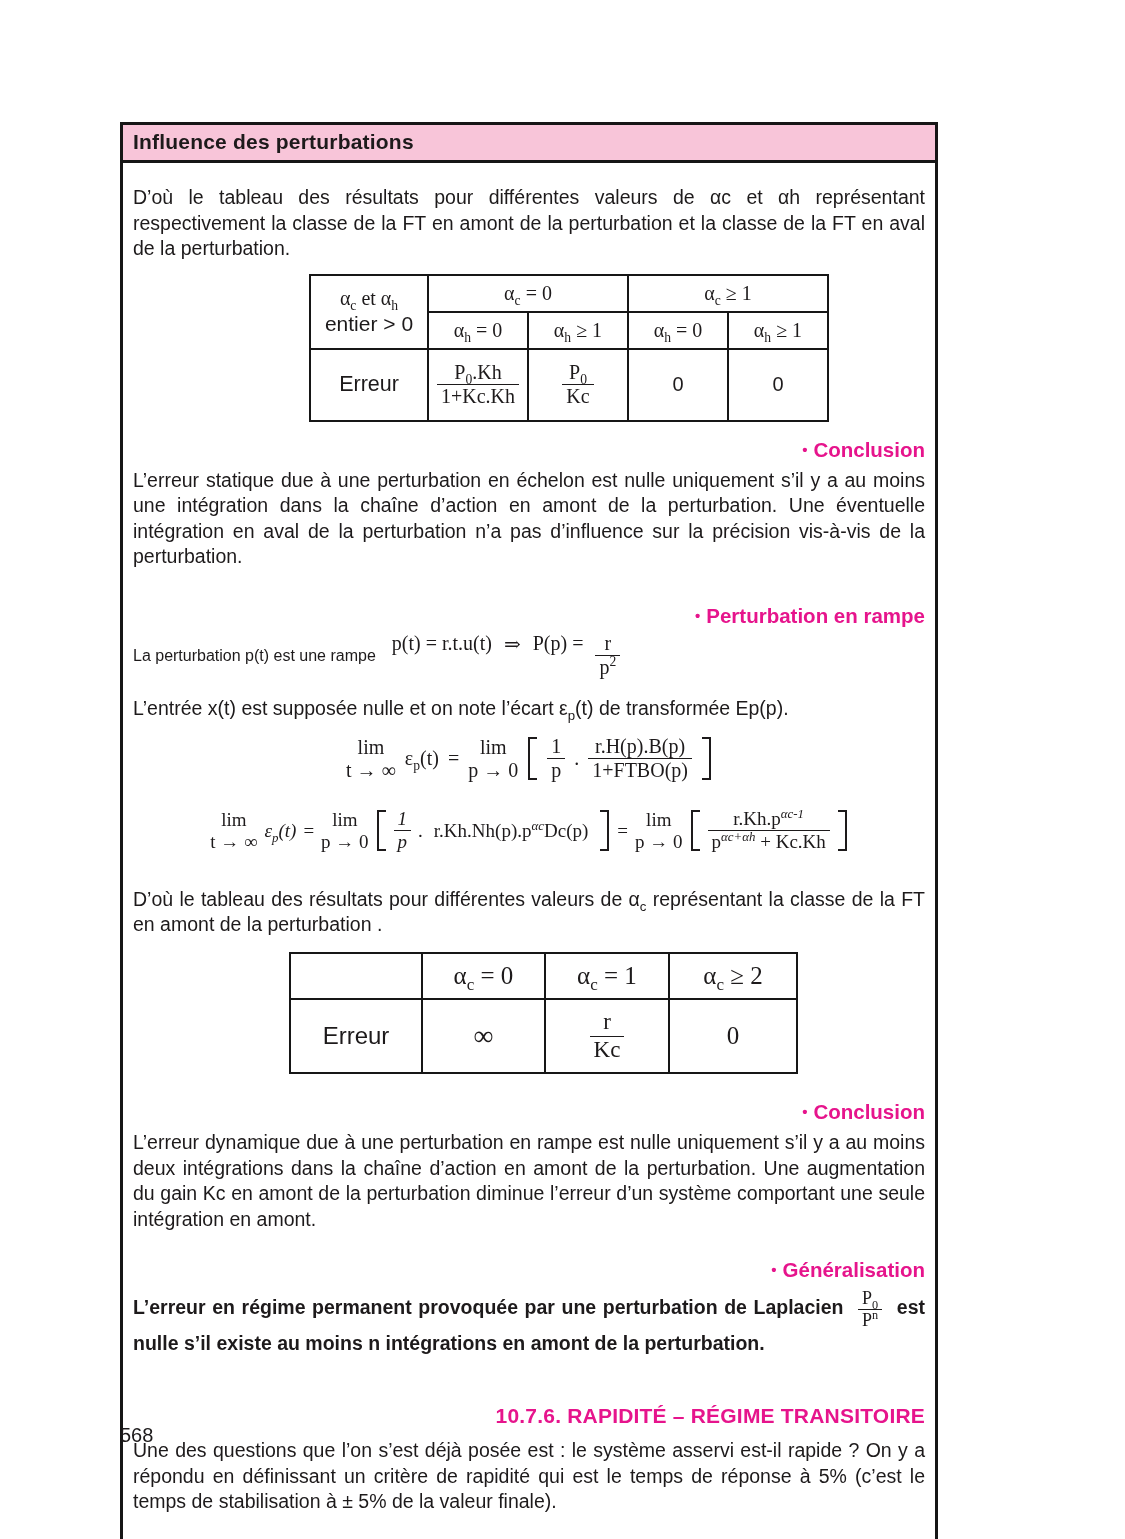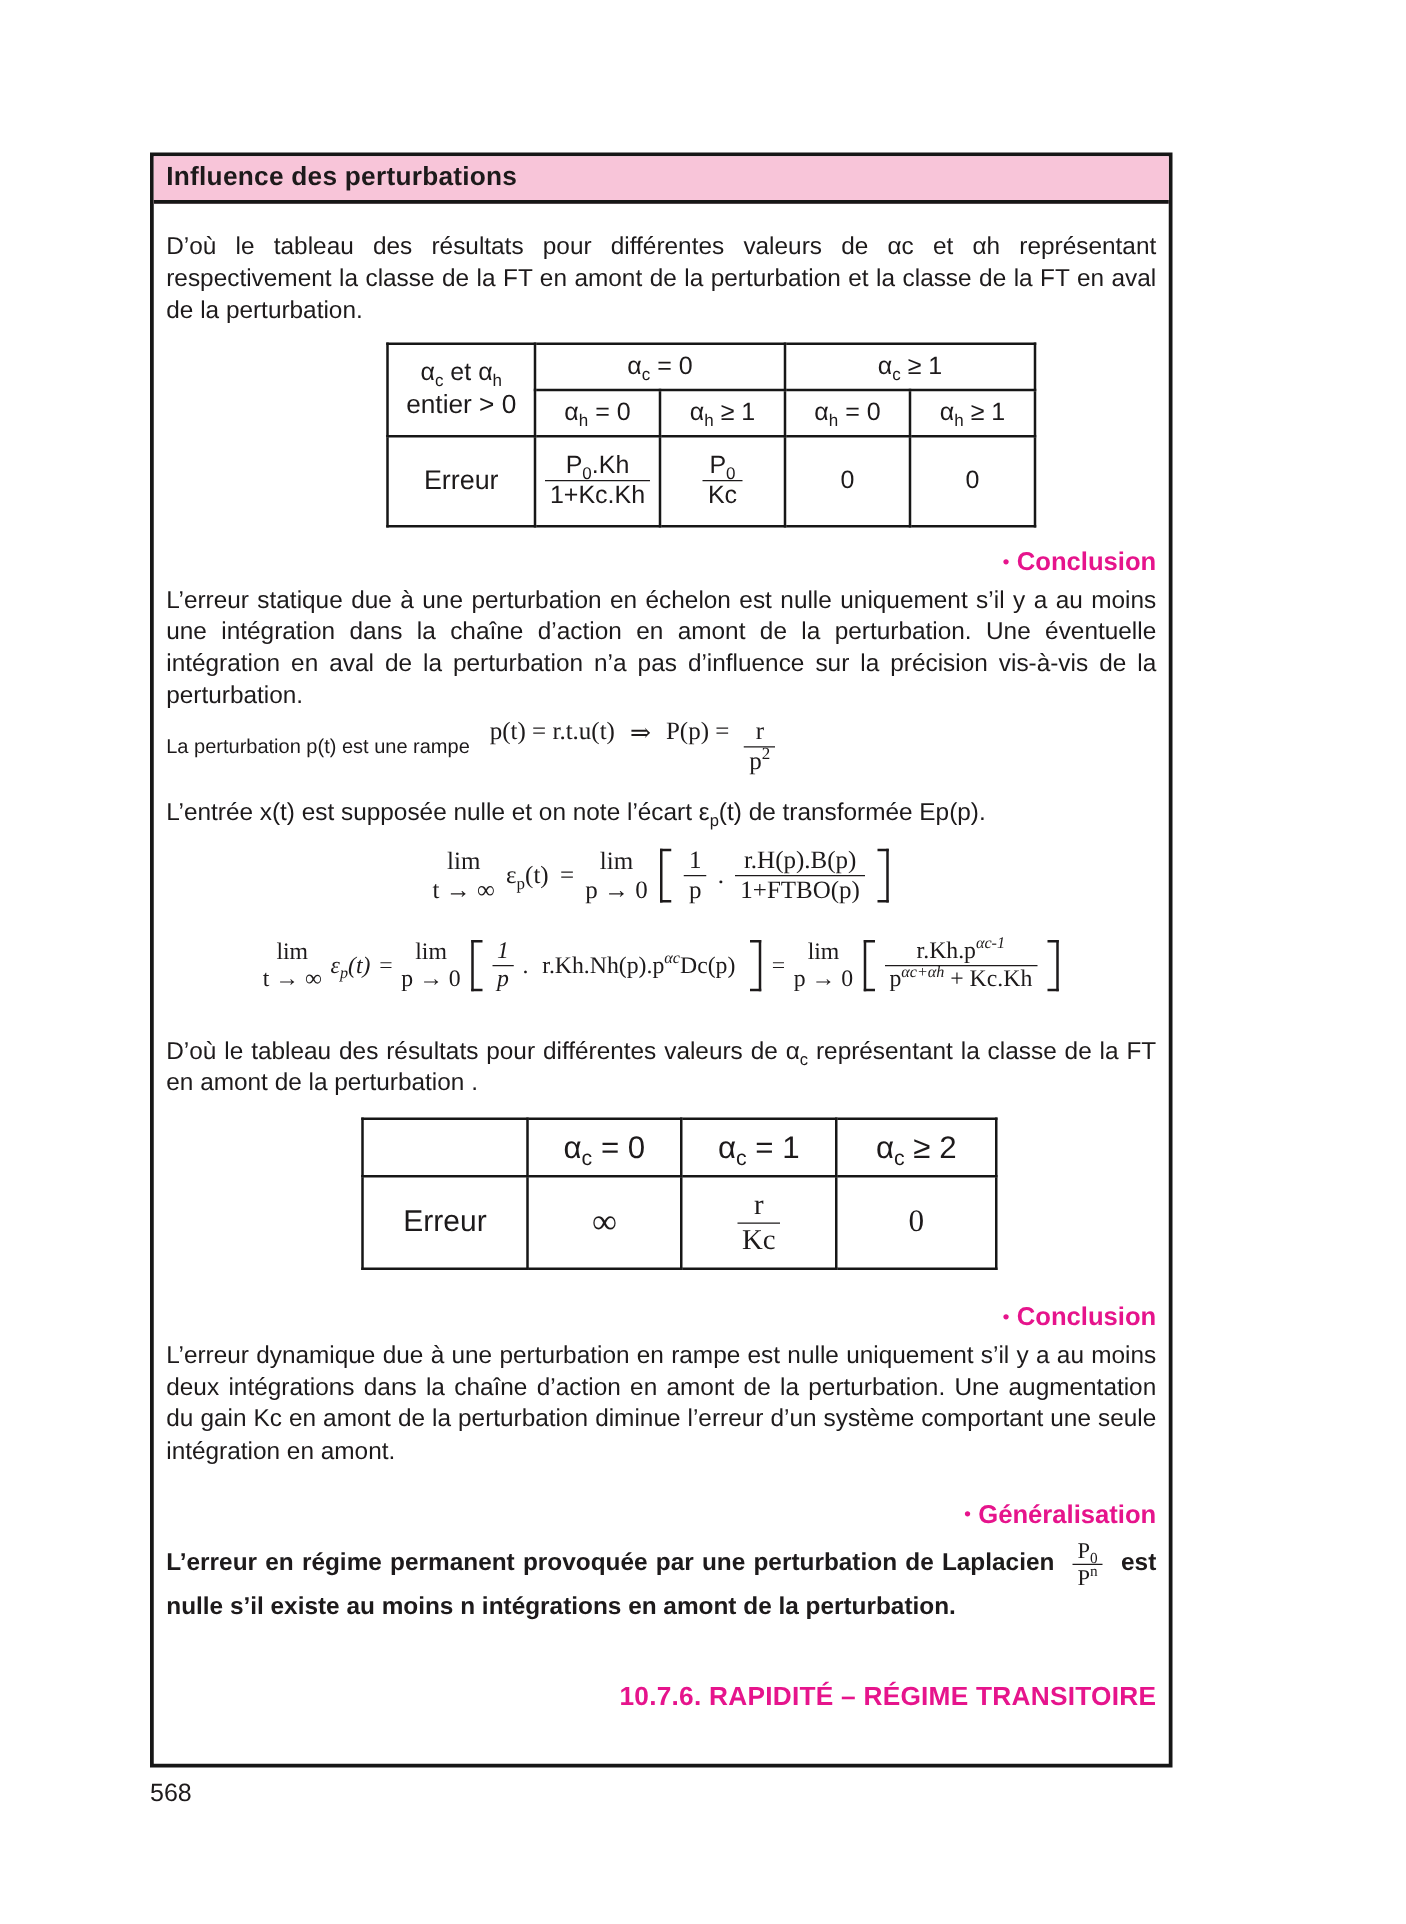--- a/index.html
+++ b/index.html
@@ -19,21 +19,21 @@
     position:absolute;left:120px;top:122px;width:818px;min-height:1292px;
     border:3px solid var(--line);background:var(--paper);
   }
   .banner{
     background:var(--banner-bg);border-bottom:3px solid var(--line);
     padding:5px 10px 6px 10px;font-size:21px;font-weight:bold;letter-spacing:.2px;
   }
   .inner{padding:22px 10px 26px 10px;border-radius:22px;}
   p.body{font-size:19.5px;line-height:1.31;text-align:justify;}
   .bold{font-weight:bold;}
-  .serif{font-family:Liberation Sans, sans-serif;}
+  .serif{font-family:Liberation Serif, serif;}
   sub,sup{font-size:68%;line-height:0;}
   .heading{color:var(--accent);font-size:20.5px;font-weight:bold;text-align:right;}
   .heading .dot{font-size:15px;vertical-align:2px;margin-right:6px;}
   .section-heading{color:var(--accent);font-size:21px;font-weight:bold;letter-spacing:.2px;}
 
   
   .frac{display:inline-flex;flex-direction:column;align-items:center;vertical-align:middle;text-align:center;}
   .frac .num,.frac .den{padding:0 4px;line-height:1.15;}
   .frac .den{border-top:1.7px solid var(--ink);}
 
@@ -131,20 +131,21 @@
         </td>
         <td>0</td>
         <td>0</td>
       </tr>
     </tbody>
       </table>
 
     <h3 class="heading mt16"><span class="dot">•</span><span>Conclusion</span></h3>
     <p class="body mt6">L’erreur statique due à une perturbation en échelon  est nulle uniquement s’il y a au moins une intégration dans la chaîne d’action en amont de la perturbation. Une éventuelle intégration en aval de la perturbation n’a pas d’influence sur la précision vis-à-vis de la perturbation.</p>
 
+    <h3 class="heading mt34"><span class="dot">•</span><span>Perturbation en rampe</span></h3>
 
     <div class="rampe-line">
       <span class="body">La perturbation p(t) est une rampe</span>
       <span class="math">
         <span>p(t)  =  r.t.u(t)</span>
         <span>⇒</span>
         <span>P(p) =</span>
         <span class="frac">
           <span class="num"><span>r</span></span>
           <span class="den"><span>p</span><sup>2</sup></span>
@@ -249,17 +250,18 @@
     <p class="body bold gen mt6">
       <span>L’erreur en régime permanent provoquée par une perturbation de Laplacien</span>
       <span class="frac">
         <span class="num"><span>P</span><sub>0</sub></span>
         <span class="den"><span>P</span><sup>n</sup></span>
       </span>
       <span>est nulle s’il existe au moins n intégrations en amont de la perturbation.</span>
     </p>
 
     <h2 class="section-heading mt48">10.7.6. RAPIDITÉ – RÉGIME TRANSITOIRE</h2>
+    <p class="body mt10">Une des questions que l’on s’est déjà posée est : le système asservi est-il rapide ? On y a répondu en définissant un critère de rapidité qui est le temps de réponse à 5% (c’est le temps de stabilisation à ± 5% de la valeur finale).</p>
 
   </div>
 </div>
 
 <div class="page-number">568</div>
 
 </body></html>

